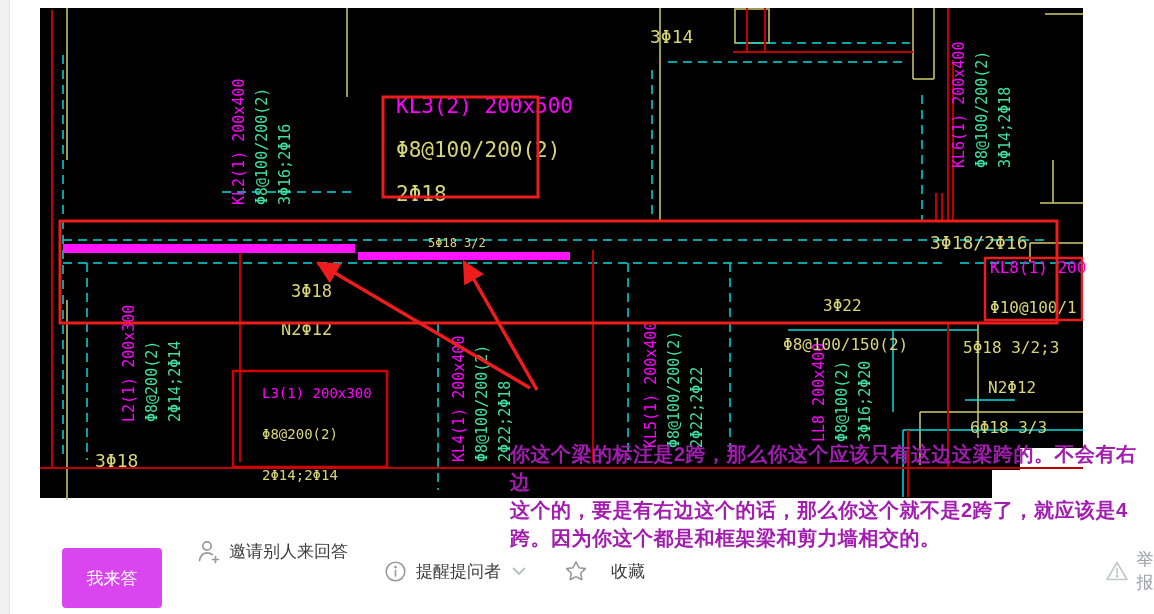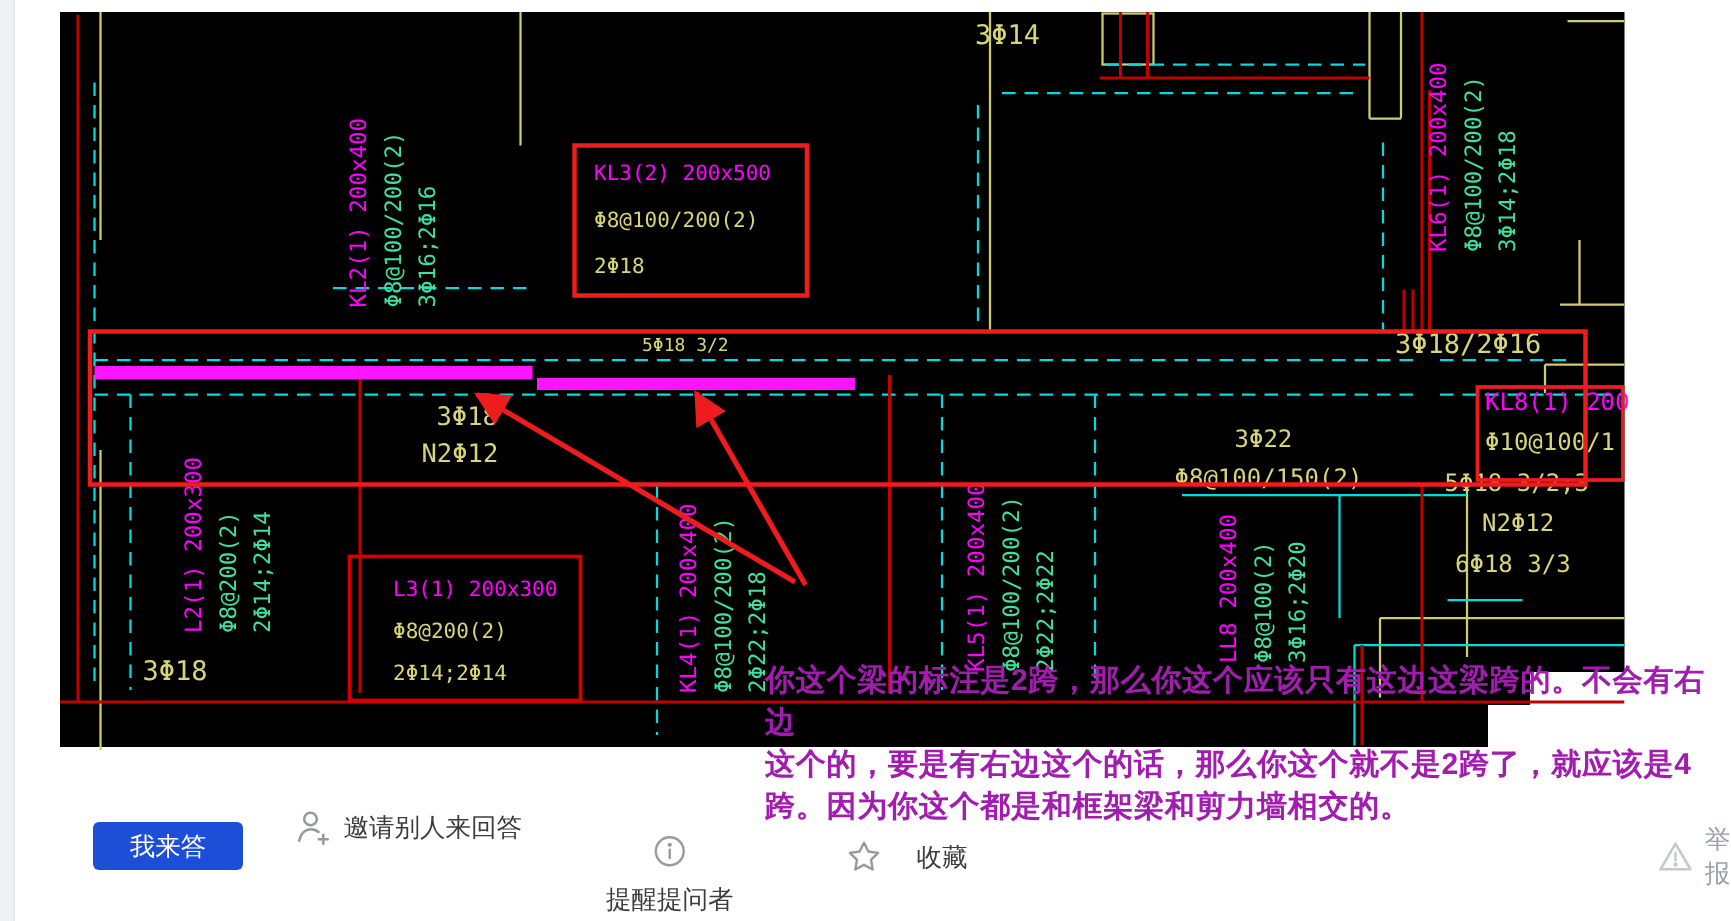--- a/index.html
+++ b/index.html
@@ -12,32 +12,32 @@
   .gutter{left:0;top:0;width:9px;height:614px;background:#eef0f2;border-right:1px solid #e4e6e9;}
   
   .cadblack{background:#000;}
   .b1{left:40px;top:8px;width:1043px;height:440px;}
   .b2{left:40px;top:448px;width:980px;height:22px;}
   .b3{left:40px;top:470px;width:952px;height:28px;}
   
   .cadtxt{font-family:"DejaVu Sans Mono",monospace;white-space:nowrap;font-weight:400;}
   .mg{color:#ff00ff;}
   .gr{color:#3fe0a0;}
-  .yl{color:#d8d578;}
+  .yl{color:#d8d578;margin-top:13px;}
   .vg{position:absolute;transform:rotate(-90deg);transform-origin:0 0;font-size:15px;line-height:23px;z-index:3;}
   .vg div{white-space:nowrap;}
   .hlabel{position:absolute;z-index:3;}
   .svglayer{position:absolute;left:40px;top:8px;z-index:2;pointer-events:none;}
   .svgnote{position:absolute;left:40px;top:8px;z-index:4;pointer-events:none;}
   .annot{position:absolute;left:510px;top:440px;z-index:5;color:#a21caf;
          font-size:20px;line-height:28px;font-weight:bold;letter-spacing:0.5px;}
   
   .toolbar-item{position:absolute;display:flex;align-items:center;gap:9px;height:30px;
                 color:#3d3d3d;font-size:17px;cursor:pointer;z-index:6;}
-  .answer-btn{position:absolute;left:62px;top:548px;width:100px;height:32px;background:#1d4ed8;
+  .answer-btn{position:absolute;left:62px;top:548px;width:100px;height:60px;background:#d946ef;
               color:#fff;border:none;border-radius:4px;font-size:17px;z-index:6;
               font-family:"Liberation Sans",sans-serif;cursor:pointer;}
   .chev{color:#b9bcc0;margin-left:2px;display:flex;align-items:center;}
   .icn{display:flex;align-items:center;}
 </style>
 </head>
 <body>
 
 <div class="abs gutter"></div>
 
@@ -131,21 +131,21 @@
     <div class="mg">KL5(1) 200x400</div>
     <div class="gr">Φ8@100/200(2)</div>
     <div class="gr">2Φ22;2Φ22</div>
   </div>
   <div class="vg cadtxt" style="left:808px;top:442px;">
     <div class="mg">LL8 200x400</div>
     <div class="gr">Φ8@100(2)</div>
     <div class="gr">3Φ16;2Φ20</div>
   </div>
 
-  <div class="hlabel cadtxt" style="left:396px;top:101px;font-size:14px;line-height:31px;">
+  <div class="hlabel cadtxt" style="left:396px;top:91px;font-size:21px;line-height:31px;">
     <div class="mg">KL3(2) 200x500</div>
     <div class="yl">Φ8@100/200(2)</div>
     <div class="yl">2Φ18</div>
   </div>
   <div class="hlabel cadtxt yl" style="left:650px;top:13px;font-size:18px;">3Φ14</div>
   <div class="hlabel cadtxt yl" style="left:428px;top:223px;font-size:12px;">5Φ18 3/2</div>
   <div class="hlabel cadtxt yl" style="left:930px;top:219px;font-size:18px;">3Φ18/2Φ16</div>
   <div class="hlabel cadtxt" style="left:281px;top:266px;font-size:17px;line-height:25px;">
     <div class="yl" style="padding-left:10px;">3Φ18</div>
     <div class="yl">N2Φ12</div>
@@ -196,21 +196,21 @@
   <span class="icn">
     <svg width="24" height="26" viewBox="0 0 24 26" fill="none" stroke="#97999c" stroke-width="1.7" stroke-linecap="round">
       <circle cx="11" cy="8" r="4.2"></circle>
       <path d="M3.5,22.5 C4.6,17 8,14.8 11.3,14.8 c1.9,0 3.6,0.6 5,1.9"></path>
       <path d="M16.5,21.5 h6 M19.5,18.5 v6"></path>
     </svg>
   </span>
   <span>邀请别人来回答</span>
 </div>
 
-<div class="toolbar-item" style="left:404px;top:556px;flex-direction:column;">
+<div class="toolbar-item" style="left:384px;top:556px;">
   <span class="icn">
     <svg width="23" height="23" viewBox="0 0 23 23" fill="none" stroke="#97999c" stroke-width="1.6" stroke-linecap="round">
       <circle cx="11.5" cy="11.5" r="9.3"></circle>
       <line x1="11.5" y1="10.5" x2="11.5" y2="16"></line>
       <circle cx="11.5" cy="7.2" r="0.6" fill="#97999c"></circle>
     </svg>
   </span>
   <span>提醒提问者</span>
   <span class="chev">
     <svg width="14" height="9" viewBox="0 0 14 9" fill="none" stroke="#b9bcc0" stroke-width="1.8" stroke-linecap="round">

